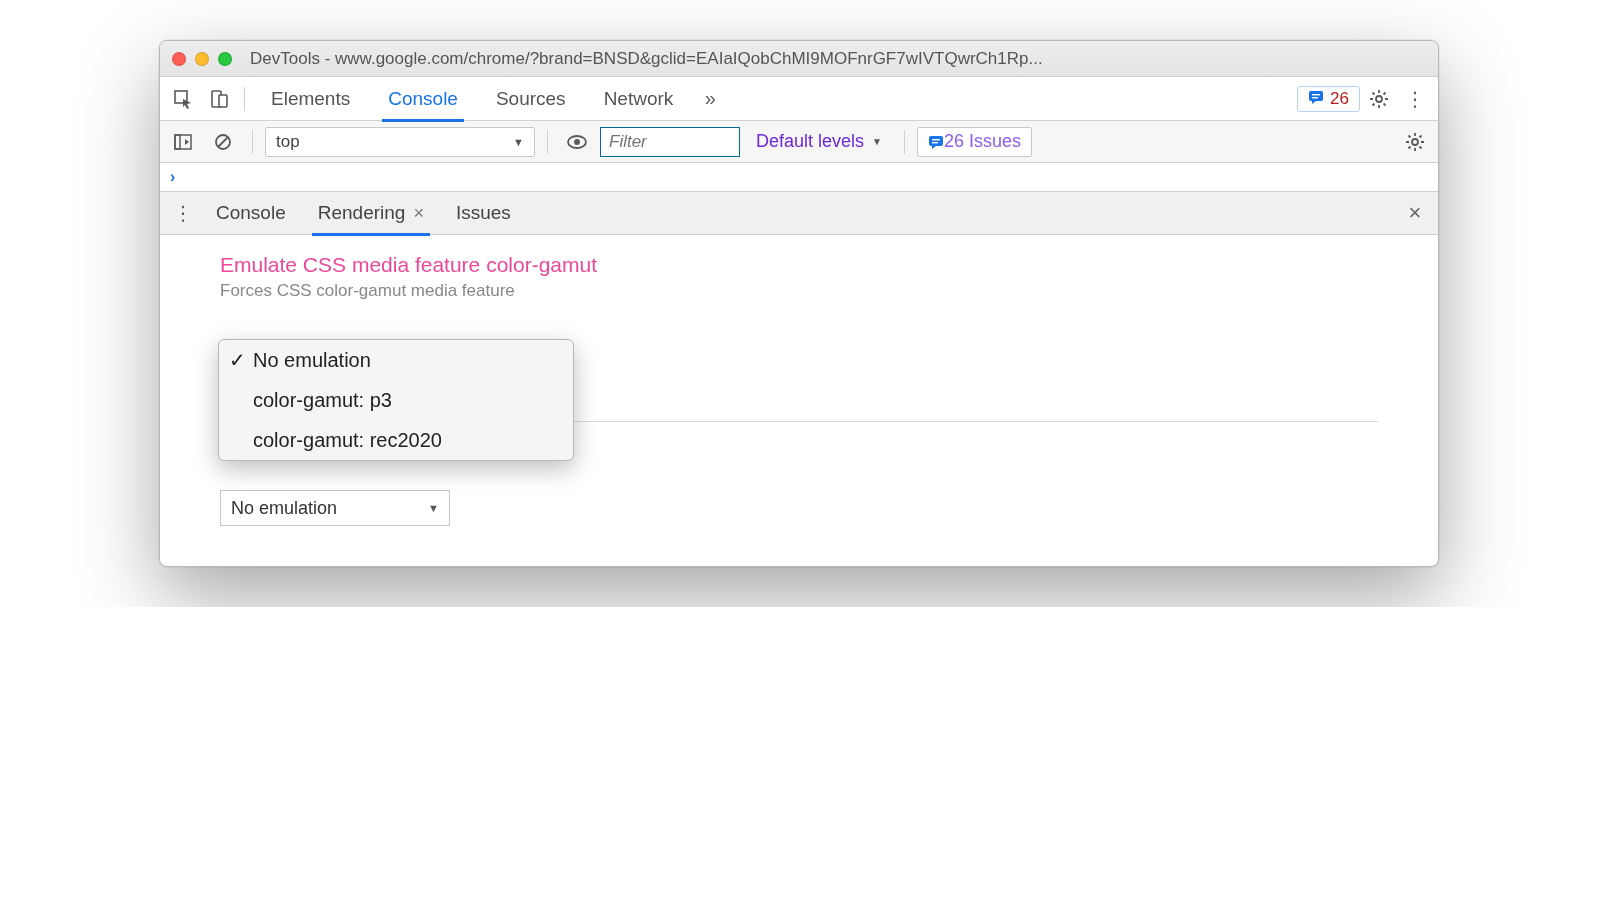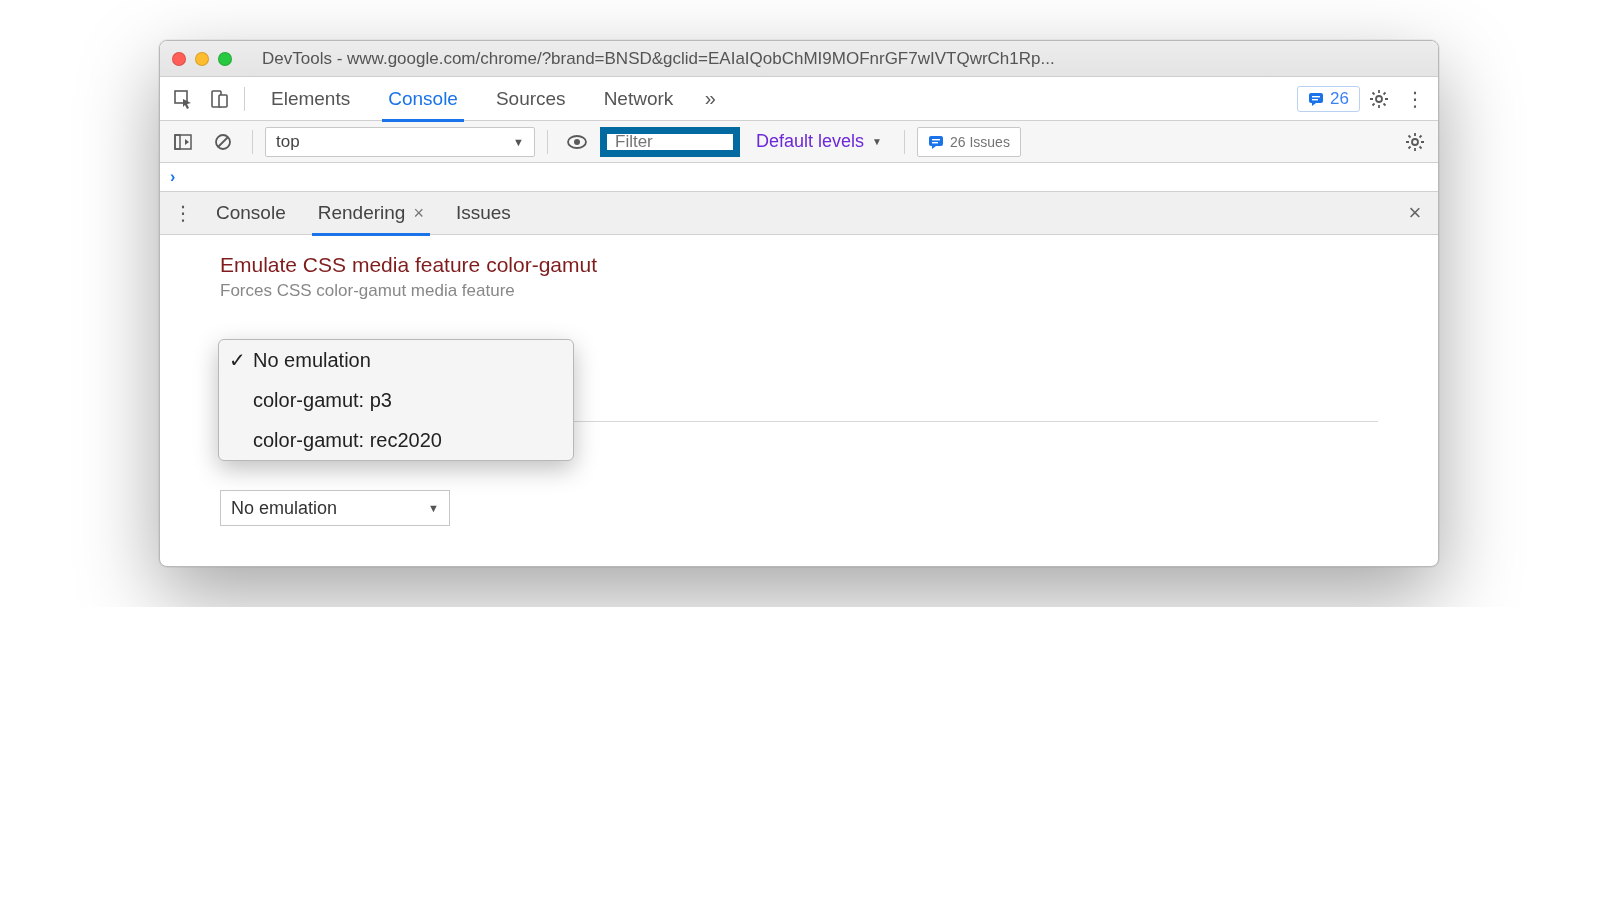--- a/index.html
+++ b/index.html
@@ -21,21 +21,21 @@
     position: relative;
   }
   
   .titlebar {
     height: 36px;
     background: linear-gradient(#ededed, #e4e4e4);
     border-bottom: 1px solid #cfcfcf;
     display: flex;
     align-items: center;
     padding: 0 12px;
-    gap: 20px;
+    gap: 8px;
   }
   .traffic { display: flex; gap: 9px; margin-right: 10px;}
   .dot { width: 14px; height: 14px; border-radius: 50%; }
   .dot.red { background:#ff5f57; border:1px solid rgba(0,0,0,0.15);}
   .dot.yellow { background:#febc2e; border:1px solid rgba(0,0,0,0.15);}
   .dot.green { background:#28c840; border:1px solid rgba(0,0,0,0.15);}
   .title-text { color:#555; font-size:17px; white-space:nowrap; overflow:hidden; text-overflow:ellipsis; flex:1;}
   
   .tabs-row {
     height: 44px;
@@ -67,23 +67,23 @@
     content:"";
     position:absolute; left:12px; right:12px; bottom:-1px;
     height:3px; background:#1a73e8;
   }
   .spacer { flex:1; }
   .badge-box {
     border:1px solid #b9d2f3;
     background:#fff;
     border-radius:3px;
     padding: 2px 10px;
-    display:flex; align-items:center; gap:6px;
+    display:flex; gap:6px;
     font-size:17px;
-    color:#3b82f6;
+    color:#b91c1c;
   }
   .chat-icon { color:#1a73e8; font-size:17px; }
   
   .console-toolbar {
     height: 42px;
     display:flex;
     align-items:center;
     padding:0 6px;
     gap:6px;
     border-bottom:1px solid #d0d0d0;
@@ -97,33 +97,34 @@
     padding:0 10px;
     font-size:17px;
     color:#444;
     gap:8px;
     border-radius:2px;
     cursor:pointer;
   }
   .select-like.wide { width:270px; justify-content:space-between;}
   .filter-input {
     height:30px; width:140px;
-    border:7px solid #0369a1;
+    border:1px solid #0369a1;
     background:#fff;
     padding:0 8px;
     font-size:17px;
     color:#4c1d95;
+    font-style:italic;
   }
   .text-dd { font-size:18px; color:#6d28d9; padding:0 10px; display:flex; align-items:center; gap:4px; cursor:pointer;}
   .caret-down::after { content:"▼"; font-size:10px; color:#555; margin-left:4px;}
   .issues-btn {
     border:1px solid #c8c8c8; background:#fff;
     height:30px; padding:0 10px;
-    display:flex; align-items:center; gap:6px;
-    font-size:14px; color:#737373;
+    display:flex; align-items:center; 
+    font-size:18px; color:#8b5cf6;
     border-radius:2px;
     cursor:pointer;
   }
   
   .prompt-row { height:28px; display:flex; align-items:center; padding:0 10px;}
   .prompt-caret { color:#1a73e8; font-weight:600;}
   
   .drawer-tabs {
     height:44px;
     background:#f0f0f0;
@@ -143,21 +144,21 @@
     content:""; position:absolute; left:10px; right:10px; bottom:-1px;
     height:3px; background:#1a73e8;
   }
   .close-x { color:#777; font-size:18px; cursor:pointer;}
   
   .content {
     padding: 18px 60px 40px 60px;
     position:relative;
     min-height: 320px;
   }
-  .setting-title { font-size:21px; color:#7f1d1d; }
+  .setting-title { font-size:21px; color:#ec4899; }
   .setting-desc { font-size:17px; color:#888; margin-top:4px;}
   .hr { border:none; border-top:1px solid #d8d8d8; margin:34px 0 18px 0;}
   .select-box {
     margin-top:26px;
     width:230px; height:36px;
     border:1px solid #c6c6c6;
     background:#fff;
     display:flex; align-items:center; justify-content:space-between;
     padding:0 10px; font-size:18px; color:#333;
     cursor:pointer;

